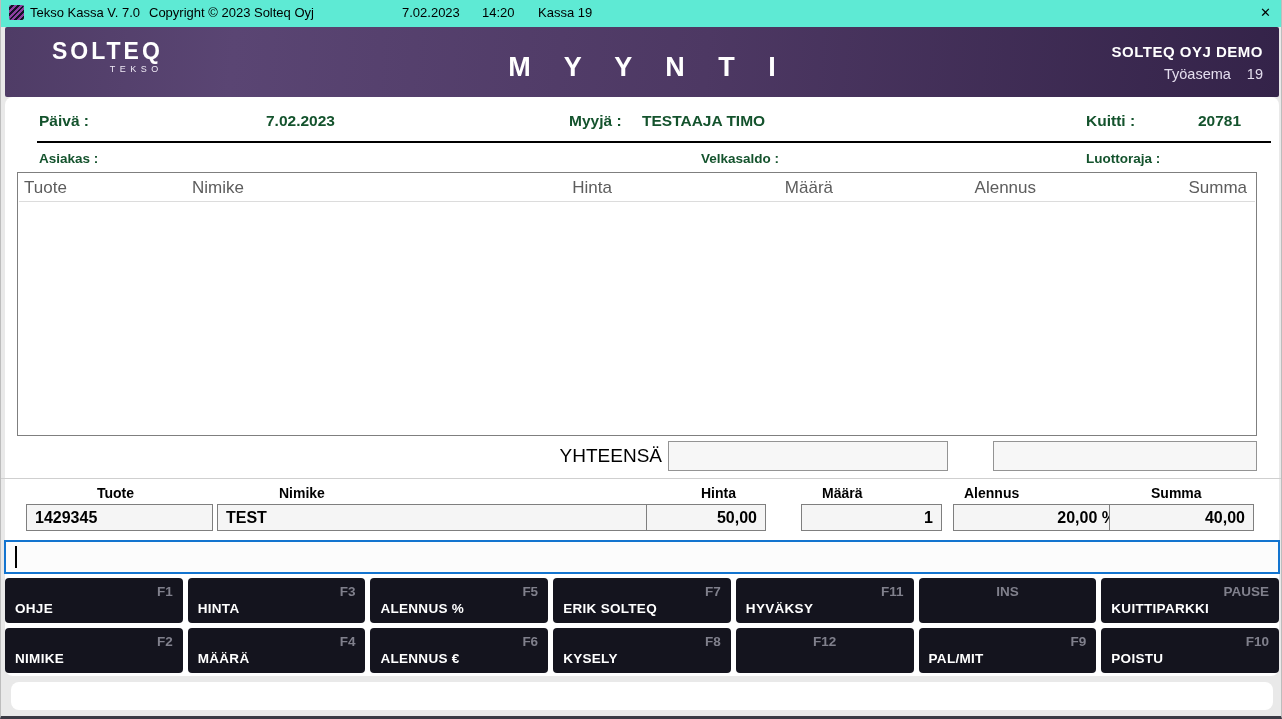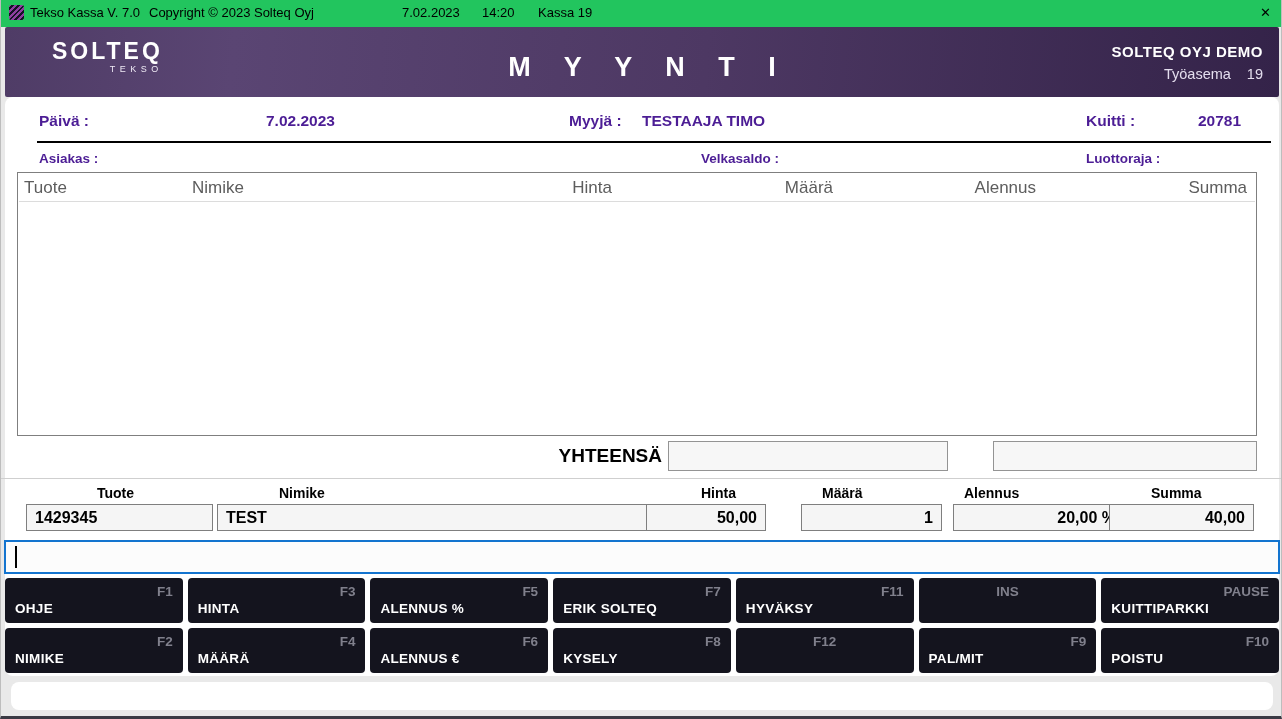--- a/index.html
+++ b/index.html
@@ -4,21 +4,21 @@
 <style>
   * { margin:0; padding:0; box-sizing:border-box; }
   html,body { background:#555; }
   body { font-family:"Liberation Sans", sans-serif; }
   #window {
     position:relative; width:1282px; height:719px; background:#e9e9e9;
     overflow:hidden; border-left:1px solid #bdbdbd; border-right:1px solid #bdbdbd;
     border-bottom:3px solid #3a3a44;
   }
   
-  .titlebar { position:absolute; left:0; top:0; width:100%; height:27px; background:#22c55e; }
+  .titlebar { position:absolute; left:0; top:0; width:100%; height:27px; background:#5eead4; }
   .titlebar span { position:absolute; top:5px; font-size:13px; color:#000; white-space:nowrap; }
   .app-icon {
     position:absolute; left:8px; top:6px; width:15px; height:15px; border-radius:2px;
     background:repeating-linear-gradient(135deg,#8d3fa0 0 2px,#131325 2px 4px);
   }
   .tb-title { left:29px; }
   .tb-copy  { left:148px; }
   .tb-date  { left:401px; }
   .tb-time  { left:481px; }
   .tb-reg   { left:537px; }
@@ -35,34 +35,34 @@
   .page-title {
     position:absolute; left:0; right:0; top:25px; text-align:center;
     color:#fff; font-size:27px; font-weight:bold; letter-spacing:13px; text-indent:13px;
   }
   .hdr-right { position:absolute; right:16px; top:16px; text-align:right; color:#fff; }
   .hdr-company { font-size:15px; font-weight:bold; letter-spacing:0.5px; }
   .hdr-ws { margin-top:6px; font-size:14.5px; color:#e4deee; }
   .hdr-ws .ws-val { display:inline-block; margin-left:16px; }
   
   .content-bg { position:absolute; left:4px; top:97px; width:1274px; height:579px; background:#fff; border-radius:8px; }
-  .lbl { position:absolute; font-weight:bold; color:#4c1d95; white-space:nowrap; }
+  .lbl { position:absolute; font-weight:bold; color:#14532d; white-space:nowrap; }
   .info1 { font-size:15.5px; top:112px; }
   .info2 { font-size:13.5px; top:151px; }
   .hr-black { position:absolute; left:36px; top:141px; width:1234px; height:2px; background:#000; }
   
   .sales-table {
     position:absolute; left:16px; top:172px; width:1240px; height:264px;
     background:#fff; border:1px solid #7f7f7f;
   }
   .sales-table .col-h { position:absolute; top:5px; font-size:17px; color:#5d5d5d; white-space:nowrap; }
   .thead-sep { position:absolute; left:1px; right:1px; top:28px; height:1px; background:#dcdcdc; }
   .tbody { position:absolute; left:0; top:29px; right:0; bottom:0; }
   
-  .total-label { position:absolute; left:553px; top:445px; width:108px; text-align:right; font-size:19px; font-weight:bold; }
+  .total-label { position:absolute; left:553px; top:445px; width:108px; text-align:right; font-size:19px; font-weight:normal; }
   .total-box { position:absolute; top:441px; height:30px; background:#f7f7f7; border:1px solid #949494; }
   .total-box.b1 { left:667px; width:280px; }
   .total-box.b2 { left:992px; width:264px; }
   .hr-light { position:absolute; left:0; top:478px; width:1282px; height:1px; background:#cfcfcf; }
   
   .f-label { position:absolute; top:485px; font-size:14px; font-weight:bold; white-space:nowrap; }
   .f-field {
     position:absolute; top:504px; height:27px; background:#f5f5f5; border:1px solid #7f7f7f;
     font-family:"Liberation Sans", sans-serif; font-size:16px; font-weight:bold; color:#000; padding:0 8px;
   }

